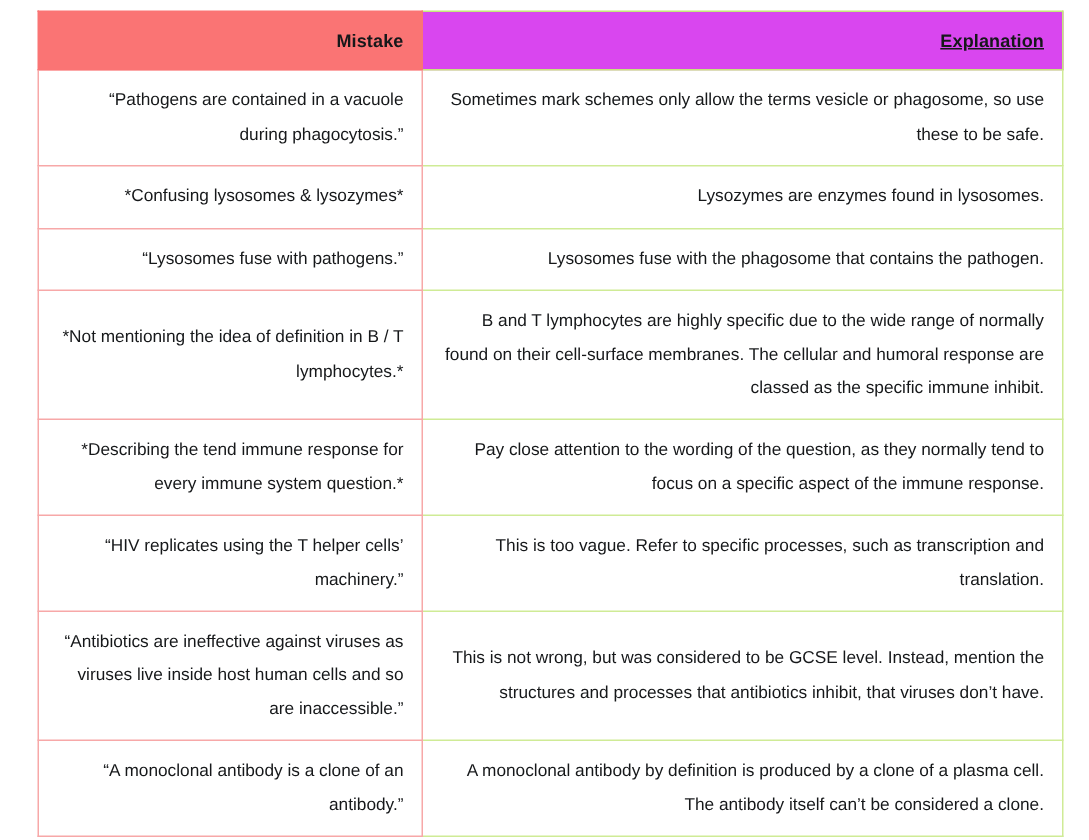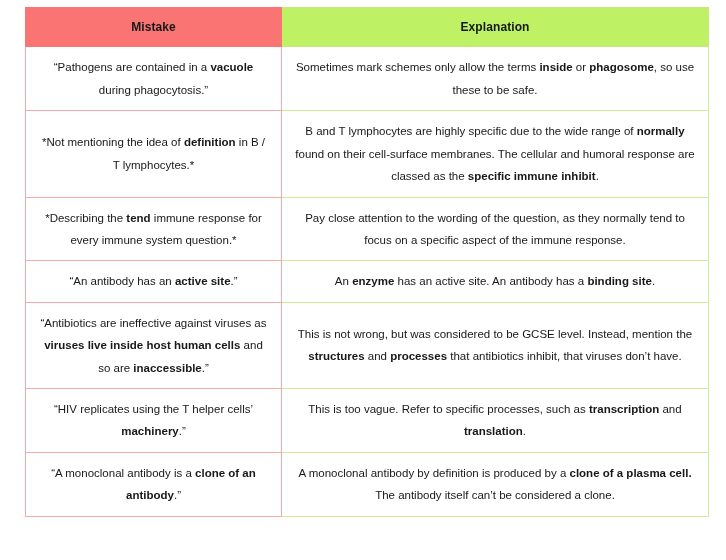--- a/index.html
+++ b/index.html
@@ -23,50 +23,51 @@
     border-collapse: collapse;
     table-layout: fixed;
     width: 683px;
   }
   col.col-mistake { width: 256px; }
   col.col-explanation { width: 427px; }
 
   th, td {
     padding: 9px 12px;
     vertical-align: middle;
-    text-align: center;
+    text-align: right;
     font-size: 11.5px;
     line-height: 1.95;
     color: #16181a;
   }
   th {
     font-size: 12px;
     font-weight: bold;
     letter-spacing: 0.1px;
     padding-top: 12px;
     padding-bottom: 12px;
     line-height: 1.2;
   }
   th.head-mistake {
     background: #fa7474;
     border: 1px solid #fa7474;
   }
   th.head-explanation {
-    background: #bef264;
+    background: #d946ef;
     border: 1px solid #c4e87b;
+    text-decoration: underline;
   }
   td.cell-mistake {
     border: 1px solid #f7a8a8;
     background: #ffffff;
   }
   td.cell-explanation {
     border: 1px solid #cfeb96;
     background: #ffffff;
   }
-  b { font-weight: bold; }
+  b { font-weight: normal; }
   .cell-text { display: block; }
 </style>
 </head>
 <body>
 
 <div id="table-wrap">
   <table class="mistake-table">
     <colgroup>
       <col class="col-mistake">
       <col class="col-explanation">
@@ -76,61 +77,69 @@
         <th class="head-mistake">Mistake</th>
         <th class="head-explanation">Explanation</th>
       </tr>
     </thead>
     <tbody id="table-body">
         <tr>
           <td class="cell-mistake">
             <span class="cell-text">“Pathogens are contained in a <b>vacuole</b> during phagocytosis.”</span>
           </td>
           <td class="cell-explanation">
-            <span class="cell-text">Sometimes mark schemes only allow the terms <b>inside</b> or <b>phagosome</b>, so use these to be safe.</span>
+            <span class="cell-text">Sometimes mark schemes only allow the terms <b>vesicle</b> or <b>phagosome</b>, so use these to be safe.</span>
+          </td>
+        </tr>
+        <tr>
+          <td class="cell-mistake">
+            <span class="cell-text">*Confusing lysosomes &amp; lysozymes*</span>
+          </td>
+          <td class="cell-explanation">
+            <span class="cell-text"><b>Lysozymes</b> are <b>enzymes</b> found in lysosomes.</span>
+          </td>
+        </tr>
+        <tr>
+          <td class="cell-mistake">
+            <span class="cell-text">“Lysosomes fuse with <b>pathogens</b>.”</span>
+          </td>
+          <td class="cell-explanation">
+            <span class="cell-text">Lysosomes fuse with the <b>phagosome</b> that contains the pathogen.</span>
           </td>
         </tr>
         <tr>
           <td class="cell-mistake">
             <span class="cell-text">*Not mentioning the idea of <b>definition</b> in B / T lymphocytes.*</span>
           </td>
           <td class="cell-explanation">
             <span class="cell-text">B and T lymphocytes are highly specific due to the wide range of <b>normally</b> found on their cell-surface membranes. The cellular and humoral response are classed as the <b>specific immune inhibit</b>.</span>
           </td>
         </tr>
         <tr>
           <td class="cell-mistake">
             <span class="cell-text">*Describing the <b>tend</b> immune response for every immune system question.*</span>
           </td>
           <td class="cell-explanation">
             <span class="cell-text">Pay close attention to the wording of the question, as they normally tend to focus on a specific aspect of the immune response.</span>
           </td>
         </tr>
         <tr>
           <td class="cell-mistake">
-            <span class="cell-text">“An antibody has an <b>active site</b>.”</span>
+            <span class="cell-text">“HIV replicates using the T helper cells’ <b>machinery</b>.”</span>
           </td>
           <td class="cell-explanation">
-            <span class="cell-text">An <b>enzyme</b> has an active site. An antibody has a <b>binding site</b>.</span>
+            <span class="cell-text">This is too vague. Refer to specific processes, such as <b>transcription</b> and <b>translation</b>.</span>
           </td>
         </tr>
         <tr>
           <td class="cell-mistake">
             <span class="cell-text">“Antibiotics are ineffective against viruses as <b>viruses live inside host human cells</b> and so are <b>inaccessible</b>.”</span>
           </td>
           <td class="cell-explanation">
             <span class="cell-text">This is not wrong, but was considered to be GCSE level. Instead, mention the <b>structures</b> and <b>processes</b> that antibiotics inhibit, that viruses don’t have.</span>
-          </td>
-        </tr>
-        <tr>
-          <td class="cell-mistake">
-            <span class="cell-text">“HIV replicates using the T helper cells’ <b>machinery</b>.”</span>
-          </td>
-          <td class="cell-explanation">
-            <span class="cell-text">This is too vague. Refer to specific processes, such as <b>transcription</b> and <b>translation</b>.</span>
           </td>
         </tr>
         <tr>
           <td class="cell-mistake">
             <span class="cell-text">“A monoclonal antibody is a <b>clone of an antibody</b>.”</span>
           </td>
           <td class="cell-explanation">
             <span class="cell-text">A monoclonal antibody by definition is produced by a <b>clone of a plasma cell.</b> The antibody itself can’t be considered a clone.</span>
           </td>
         </tr>

